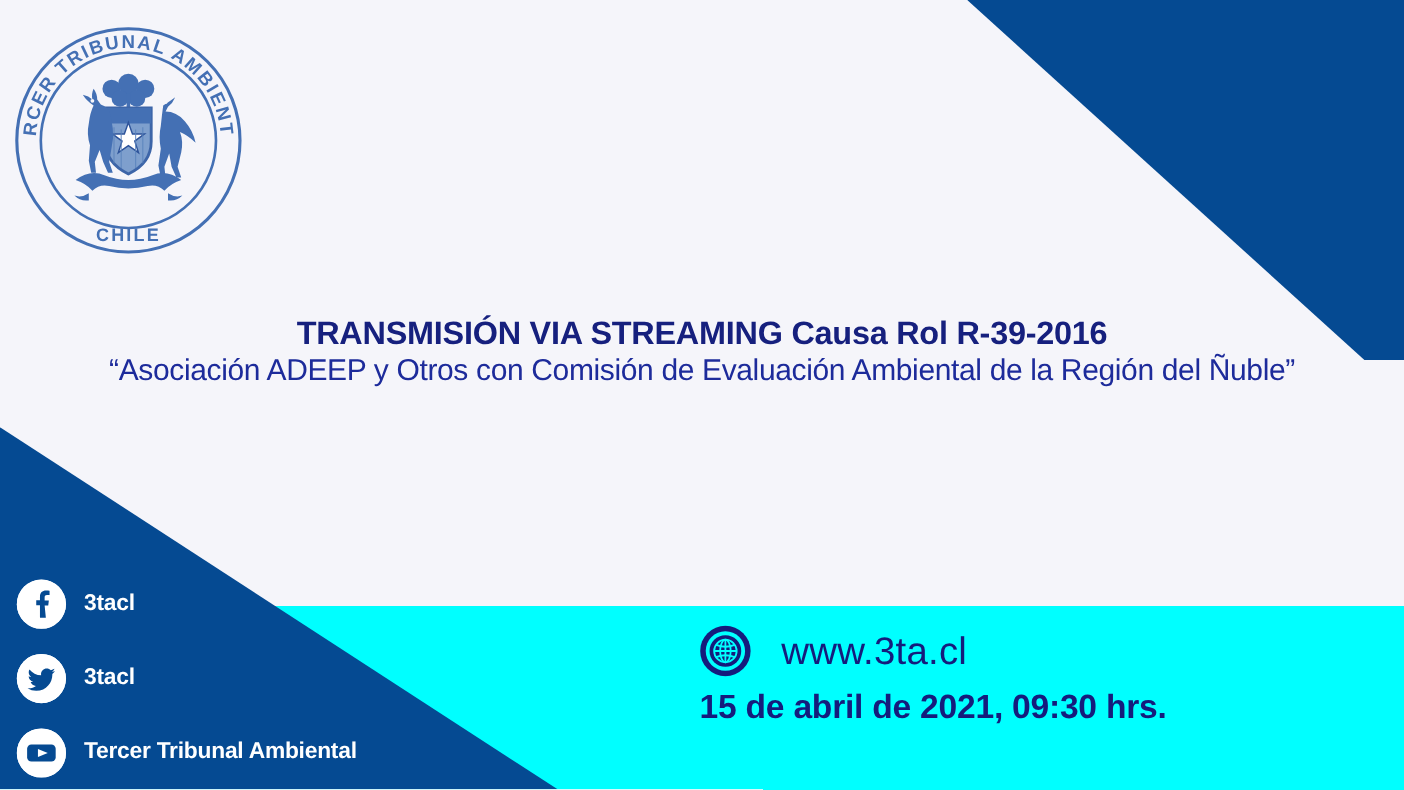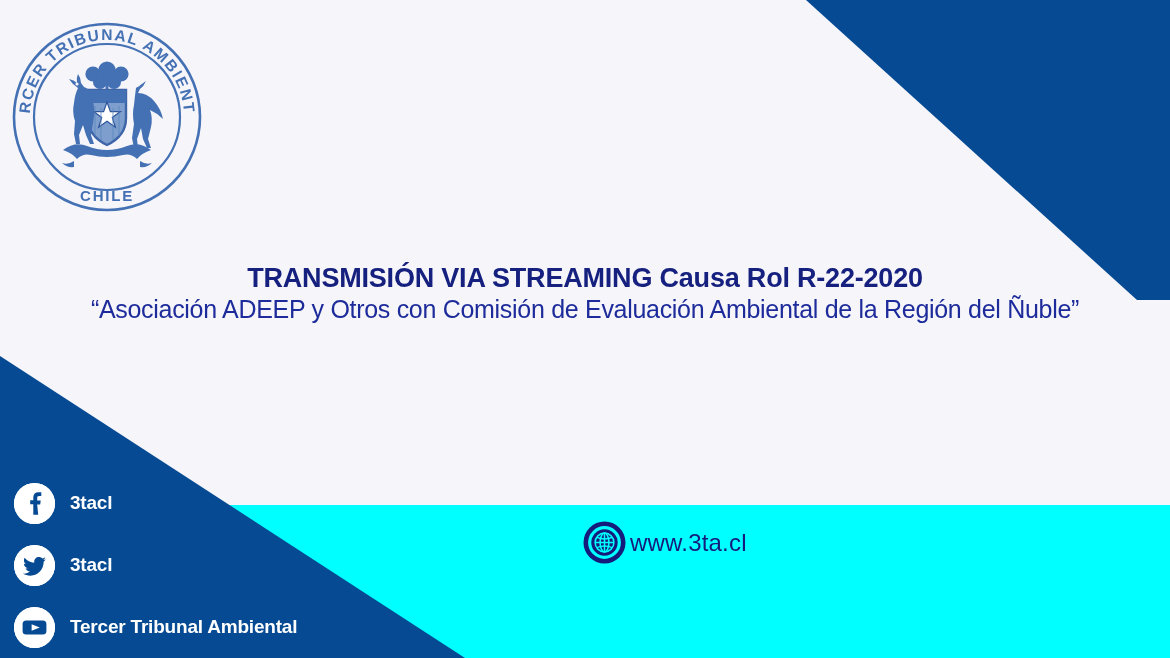--- a/index.html
+++ b/index.html
@@ -125,23 +125,23 @@
   #web-row {
     display: flex;
     align-items: center;
   }
   #globe-badge {
     width: 43px;
     height: 43px;
     flex: 0 0 auto;
   }
   #website-text {
-    margin-left: 4px;
+    margin-left: 25px;
     color: #151c7c;
-    font-size: 24px;
+    font-size: 32px;
     font-weight: normal;
     letter-spacing: 0.2px;
     white-space: nowrap;
   }
   #date-text {
     margin-top: 9px;
     color: #151c7c;
     font-size: 28px;
     font-weight: bold;
     letter-spacing: -0.2px;
@@ -197,21 +197,21 @@
         <circle cx="130" cy="67" r="1.6" fill="#f5f5fa"></circle>
 
         <path d="M55,132 q12,-9 24,-4 q10,4 20,4 q10,0 20,-4 q12,-5 24,4 q-9,3 -14,9 q-6,-6 -14,-4 q-8,2 -16,2 q-8,0 -16,-2 q-8,-2 -14,4 q-5,-6 -14,-9 z"></path>
         <path d="M66,143 q-6,4 -12,2 q5,5 12,4 z"></path>
         <path d="M132,143 q6,4 12,2 q-5,5 -12,4 z"></path>
       </g>
     </svg>
   </div>
 
   <div id="headline-block">
-    <div id="event-title">TRANSMISIÓN VIA STREAMING Causa Rol R-22-2020</div>
+    <div id="event-title">TRANSMISIÓN VIA STREAMING Causa Rol R-39-2016</div>
     <div id="case-name">“Asociación ADEEP y Otros con Comisión de Evaluación Ambiental de la Región del Ñuble”</div>
   </div>
 
   <div id="social-list">
 
     <div class="social-row">
       <span class="social-badge">
         <svg viewBox="0 0 41 41" width="41" height="41" aria-hidden="true">
           <circle cx="20.5" cy="20.5" r="20.5" fill="#ffffff"></circle>
           <path d="M23.2 21.6h3l0.5-4.1h-3.5v-2.6c0-1.2 0.3-2 2-2h2.1v-3.6c-0.4-0.05-1.6-0.17-3-0.17-3 0-5 1.8-5 5.2v2.9h-3.1v4.1h3.1v10.5h4.9z" fill="#054a92"></path>
@@ -255,15 +255,16 @@
             <line x1="21.5" y1="12.1" x2="21.5" y2="30.9"></line>
             <line x1="12.1" y1="21.5" x2="30.9" y2="21.5"></line>
             <ellipse cx="21.5" cy="21.5" rx="4.4" ry="9.4"></ellipse>
             <path d="M13.8 16.4 q7.7 3.1 15.4 0"></path>
             <path d="M13.8 26.6 q7.7 -3.1 15.4 0"></path>
           </g>
         </svg>
       </span>
       <span id="website-text">www.3ta.cl</span>
     </div>
+    <div id="date-text">15 de abril de 2021, 09:30 hrs.</div>
   </div>
 
 </div>
 
 </body></html>

